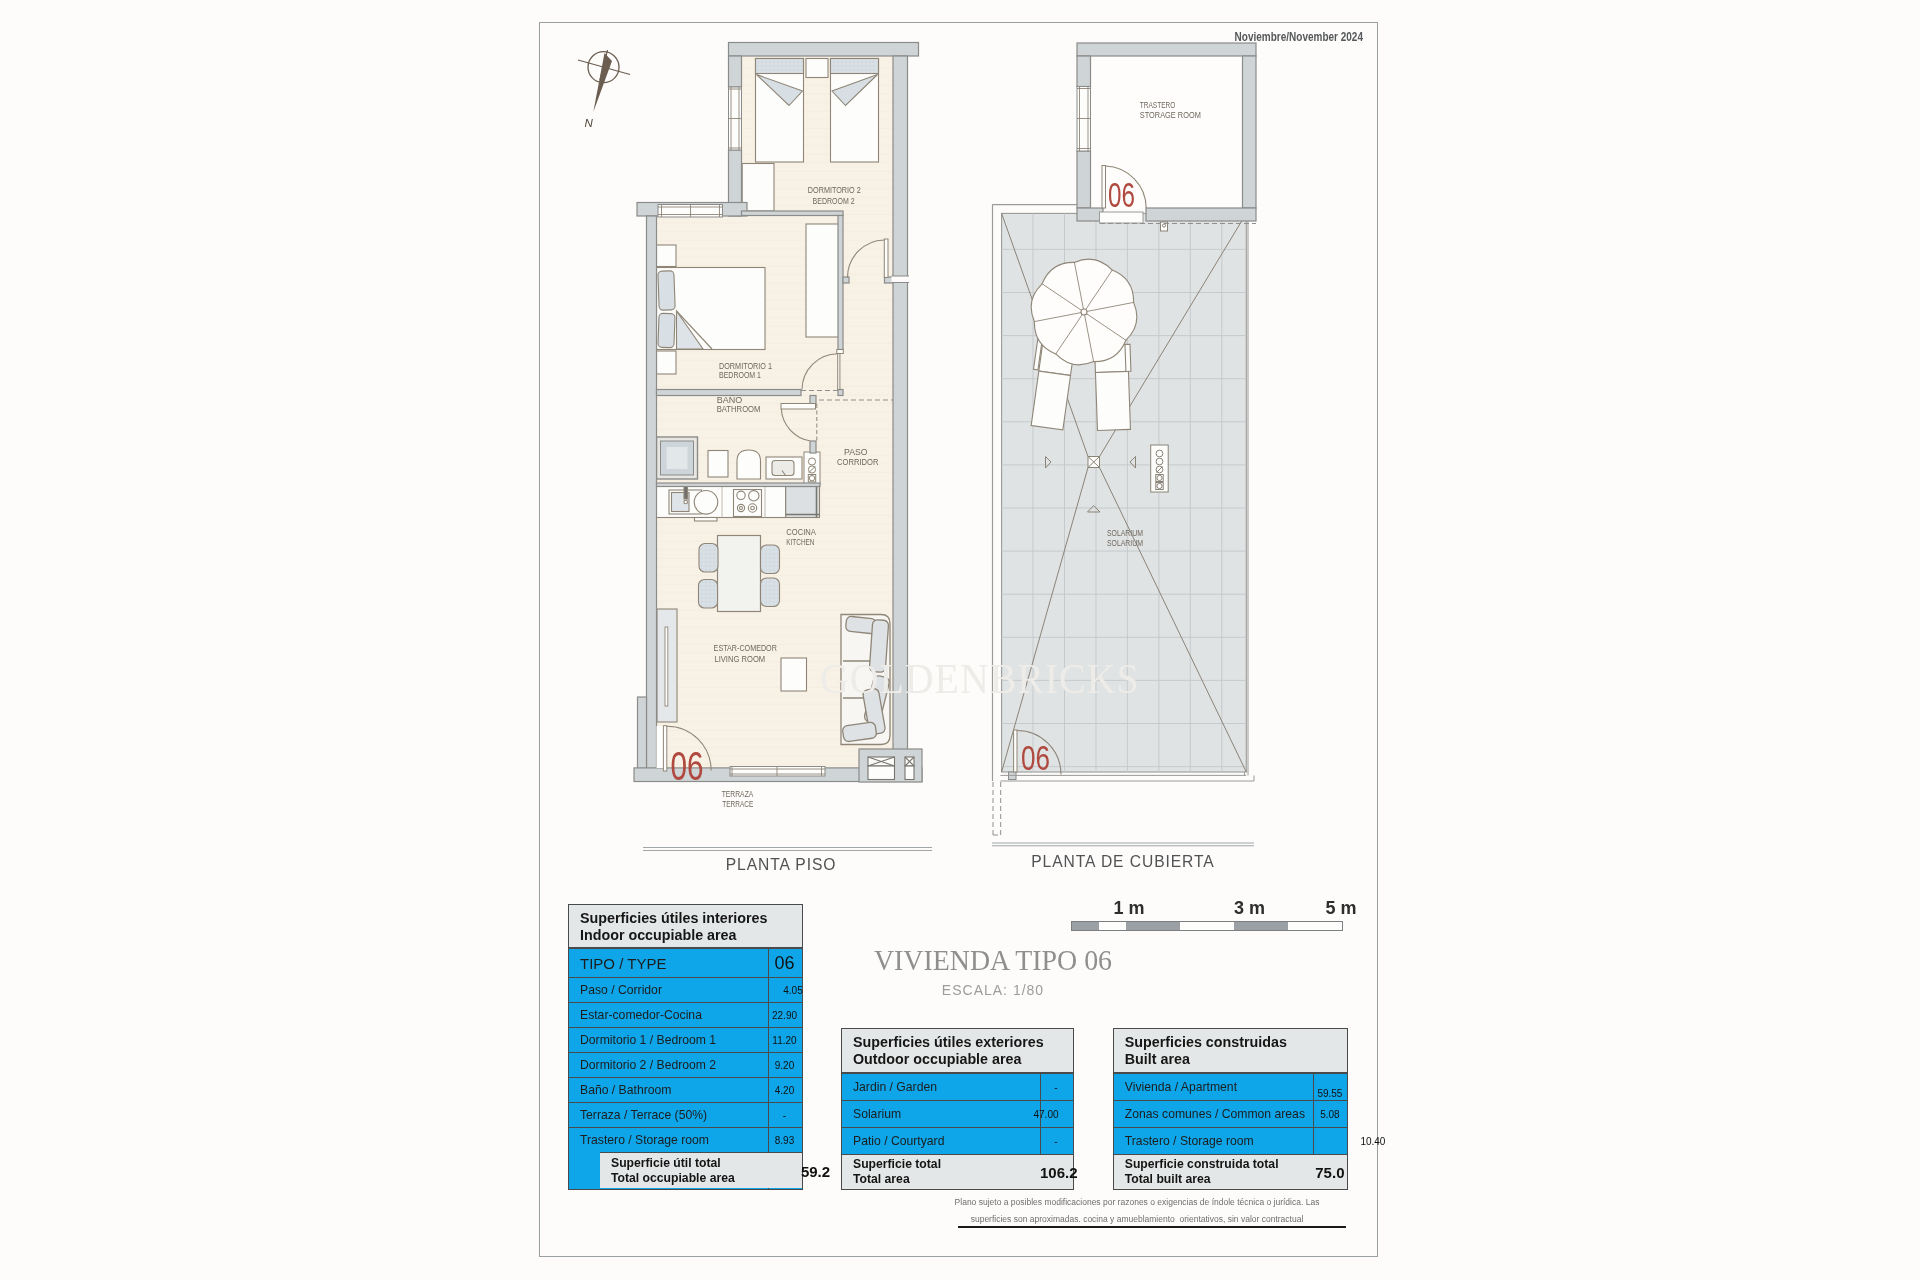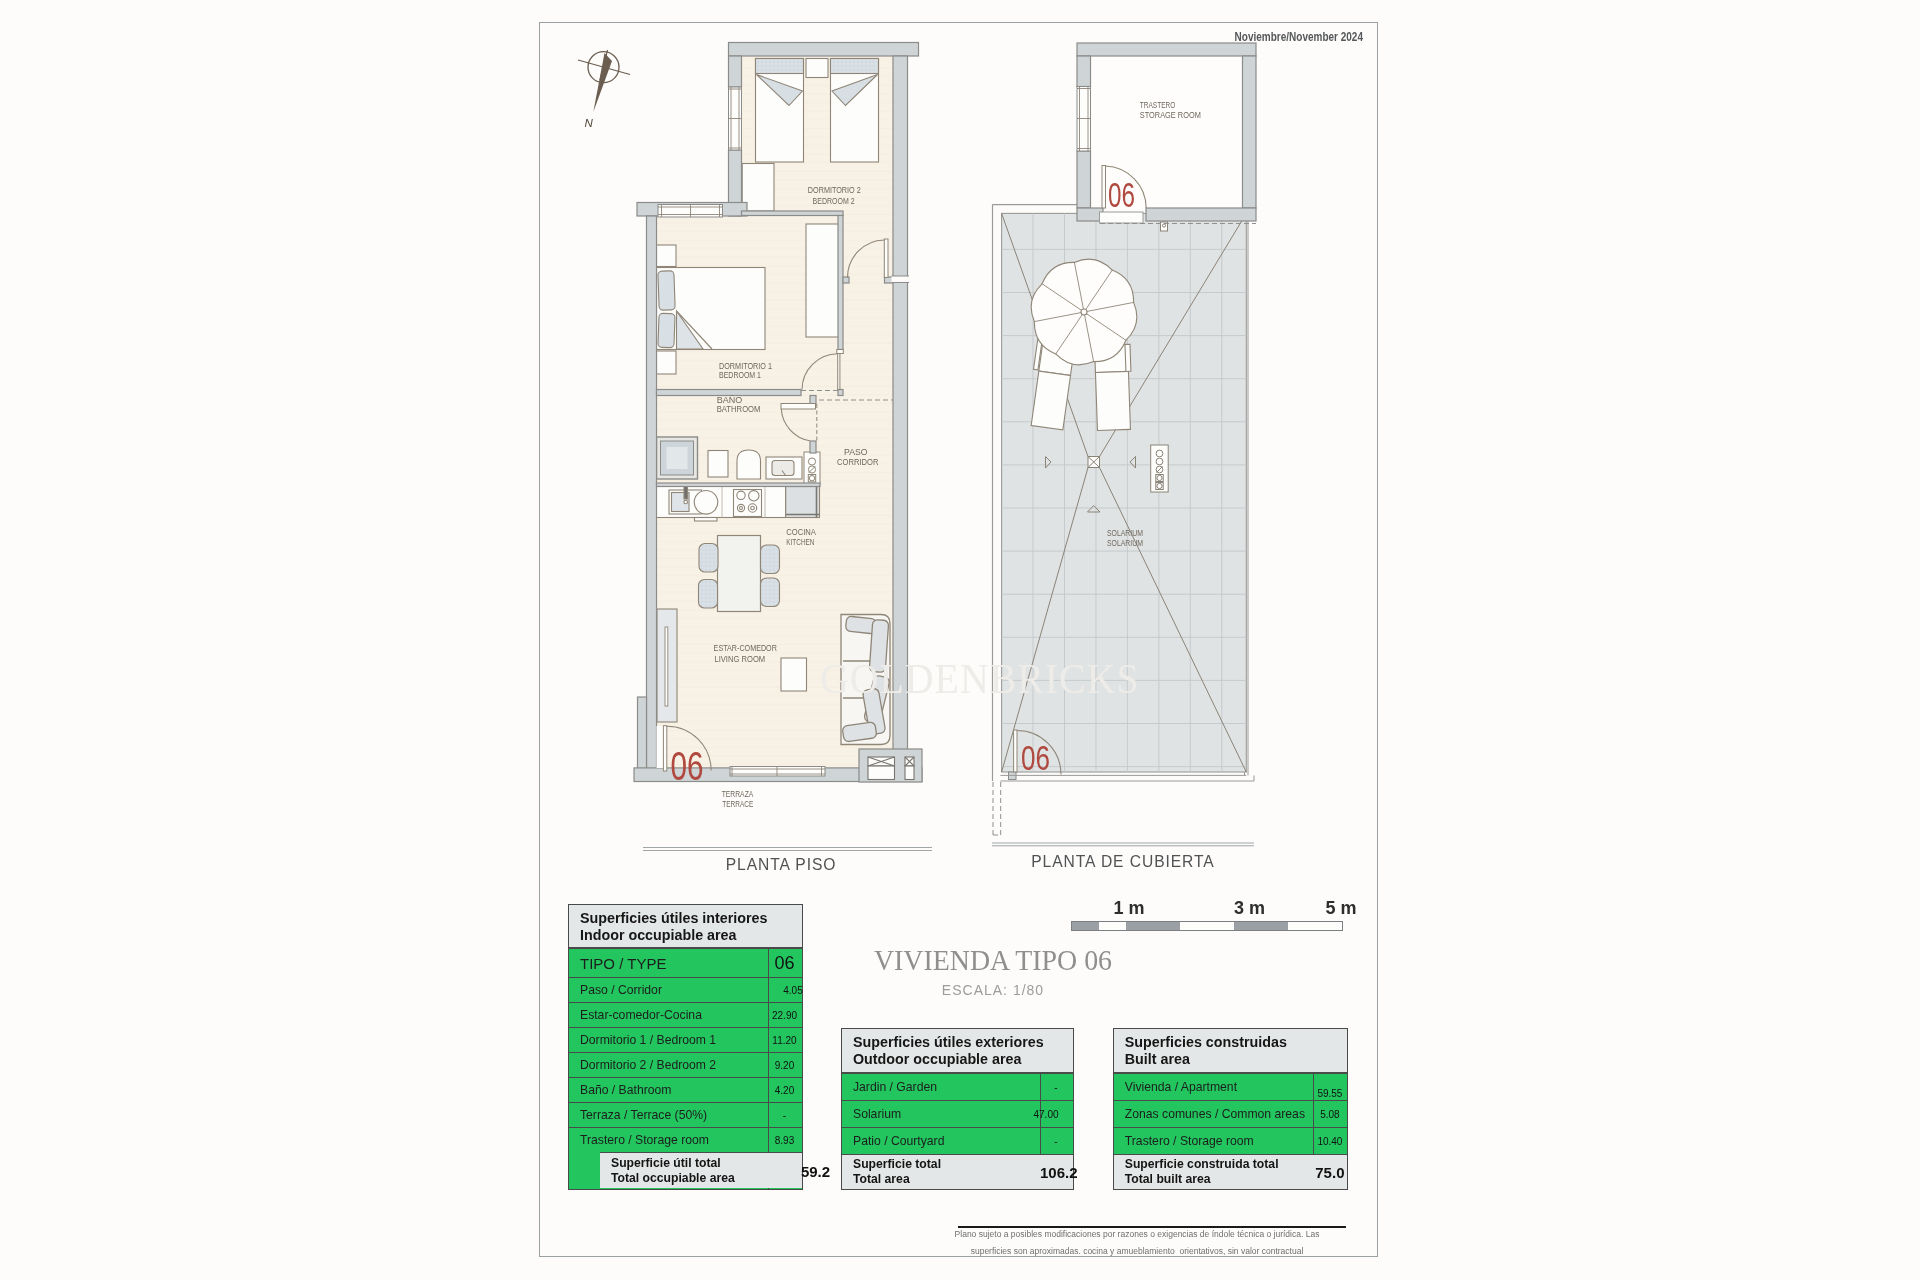--- a/index.html
+++ b/index.html
@@ -1,19 +1,19 @@
 <!DOCTYPE html>
 <html><head>
 <meta charset="utf-8">
 <style>
   html,body{margin:0;padding:0;background:#fdfcfa;}
   .page{position:relative;width:1920px;height:1280px;background:#fdfcfa;overflow:hidden;
         font-family:"Liberation Sans",sans-serif;}
   .abs{position:absolute;}
-  .tbl{position:absolute;border:1px solid #4a4a4a;background:#22c55e;}
+  .tbl{position:absolute;border:1px solid #4a4a4a;background:#0ea5e9;}
   .thead{position:absolute;left:0;right:0;top:0;background:#e4e7e7;border-bottom:1px solid #4a4a4a;
          font-weight:bold;font-size:14.3px;color:#161616;line-height:16.5px;padding:5px 0 0 11px;box-sizing:border-box;}
   .trow{position:relative;border-top:1px solid #4a4a4a;font-size:12.2px;color:#1d1d1d;box-sizing:border-box;}
   .trow:first-child{border-top:none;}
   .tlabel{position:absolute;left:11px;top:50%;transform:translateY(-50%);white-space:nowrap;}
   .tval{position:absolute;top:50%;transform:translateY(-50%);text-align:center;font-size:10px;color:#111;}
   .tfoot{position:relative;border-top:1px solid #4a4a4a;background:#e4e7e7;font-weight:bold;font-size:12.2px;line-height:15px;color:#141414;box-sizing:border-box;}
 </style>
 </head>
 <body>
@@ -559,27 +559,27 @@
     <div class="trow" style="height:27px;">
           <span class="tlabel">Vivienda / Apartment</span>
           <span class="tval" style="left:199.6px;width:33px;margin-top:6px;">59.55</span>
         </div>
     <div class="trow" style="height:27px;">
           <span class="tlabel">Zonas comunes / Common areas</span>
           <span class="tval" style="left:199.6px;width:33px;">5.08</span>
         </div>
     <div class="trow" style="height:27px;">
           <span class="tlabel">Trastero / Storage room</span>
-          <span class="tval" style="left:199.6px;width:33px;">10.40</span>
+          <span class="tval" style="left:199.6px;width:33px;padding-left:43px;">10.40</span>
         </div>
     <div class="tfoot" style="height:35px;">
           <span class="tlabel">Superficie construida total<br>Total built area</span>
           <span class="tval" style="left:199.6px;width:33px;font-size:15px;font-weight:bold;">75.0</span>
         </div>
   </div>
 </div>
 
-<div class="abs" style="left:887px;top:1194px;width:500px;text-align:center;font-size:8.5px;line-height:16.5px;color:#6e6e6e;margin-top:32px;">Plano sujeto a posibles modificaciones por razones o exigencias de índole técnica o jurídica. Las<br>superficies son aproximadas. cocina y amueblamiento&nbsp; orientativos, sin valor contractual</div>
+<div class="abs" style="left:887px;top:1194px;width:500px;text-align:center;font-size:8.5px;line-height:16.5px;color:#6e6e6e;">Plano sujeto a posibles modificaciones por razones o exigencias de índole técnica o jurídica. Las<br>superficies son aproximadas. cocina y amueblamiento&nbsp; orientativos, sin valor contractual</div>
 
 <div class="abs" style="left:958px;top:1225.5px;width:388px;height:2.5px;background:#1a1a1a;"></div>
 
 
 </div>
 
 </body></html>

